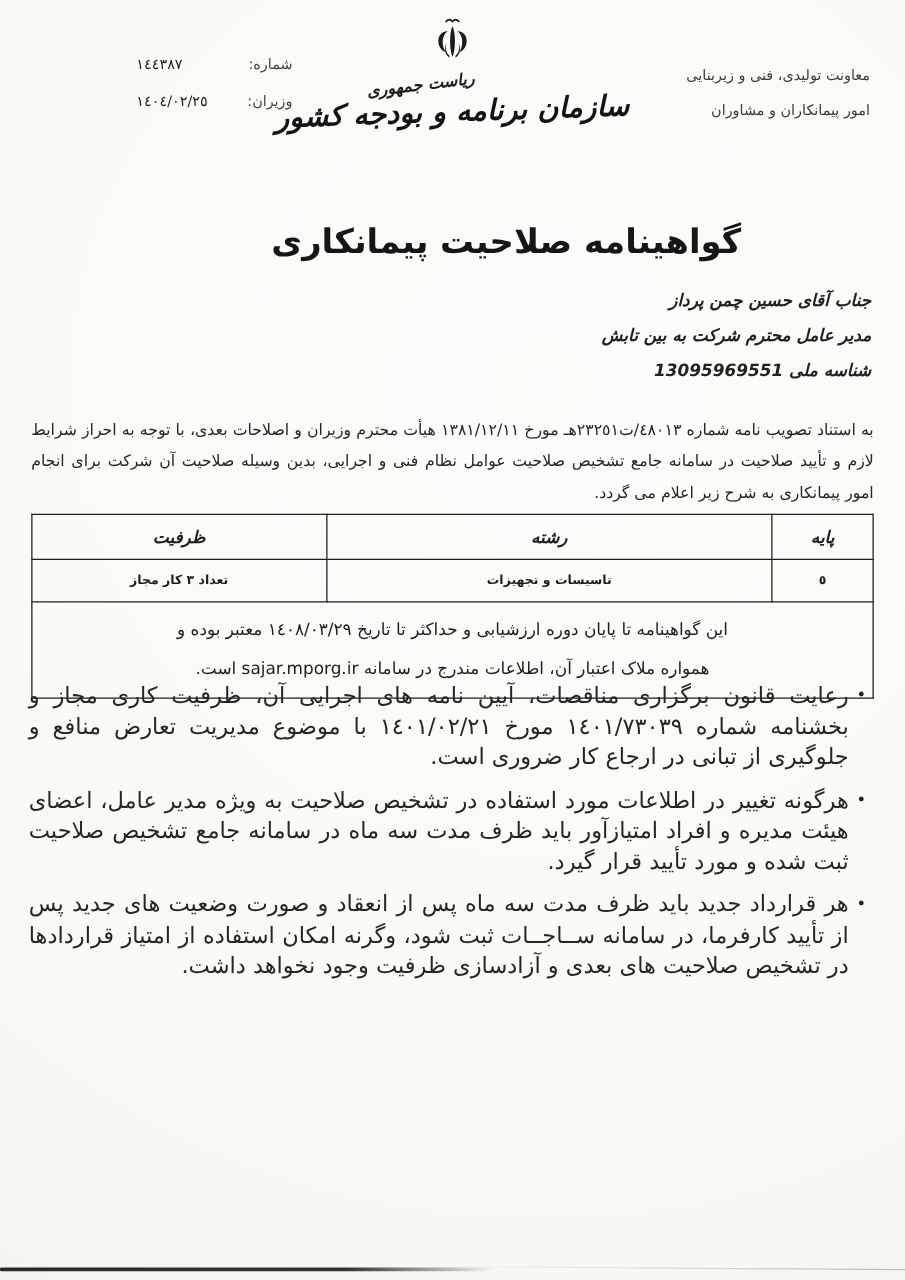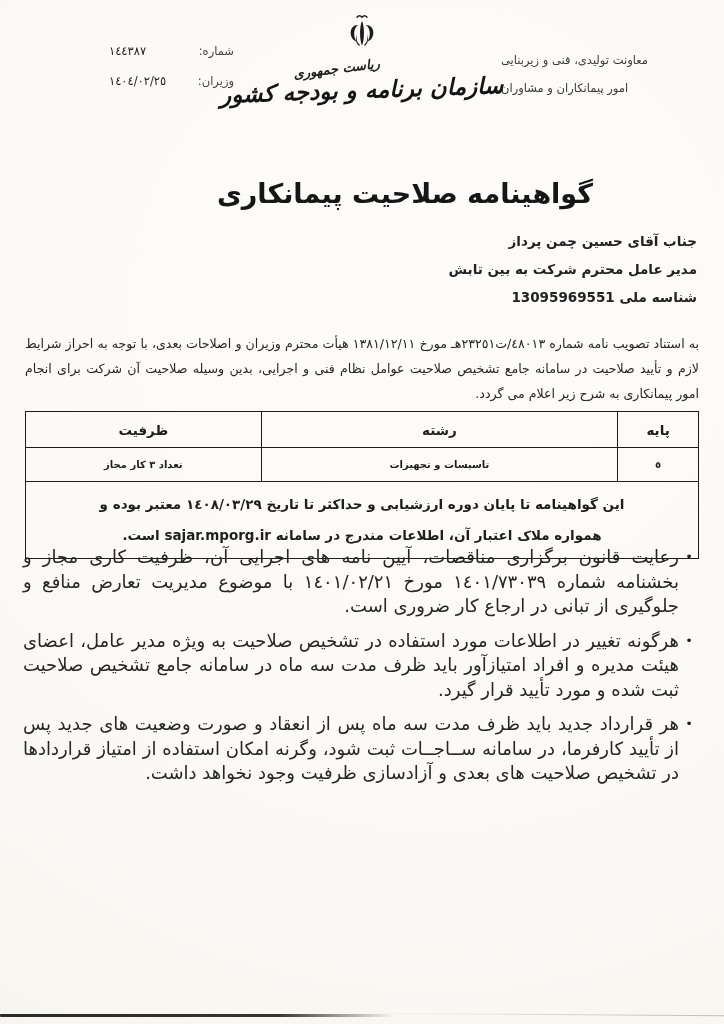--- a/index.html
+++ b/index.html
@@ -11,21 +11,21 @@
   }
   .page{
     position:relative;width:724px;height:1024px;overflow:hidden;
     background:#fcfbf8;
     background-image:radial-gradient(circle at 60% 30%, #fdfcfa 0%, #faf9f5 70%, #f6f5f0 100%);
     direction:rtl;
   }
   
   .hdr-dept{
     position:absolute;top:46px;right:28px;width:195px;
-    text-align:left;font-size:11.5px;color:#3a3a3a;line-height:28px;
+    text-align:right;font-size:11.5px;color:#3a3a3a;line-height:28px;
   }
   .hdr-meta{
     position:absolute;top:44px;left:62px;width:172px;
     font-size:11.5px;color:#333;
   }
   .meta-row{display:flex;justify-content:space-between;align-items:baseline;height:30px;}
   .meta-label{color:#444;}
   .meta-value{direction:ltr;letter-spacing:1px;color:#222;margin-left:47px;}
   .brand{
     position:absolute;top:14px;left:50%;transform:translateX(-50%);
@@ -42,41 +42,41 @@
   }
   
   .doc-title{
     position:absolute;top:178px;left:0;width:100%;
     text-align:center;font-size:27px;font-weight:bold;color:#161616;
     letter-spacing:0.5px;
     padding-left:43px;
   }
   .addressee{
     position:absolute;top:227px;right:27px;
-    text-align:right;font-size:13.5px;font-weight:600;color:#222;line-height:28px;
+    text-align:right;font-size:13.5px;font-weight:600;color:#222;line-height:28px;font-style:italic;
   }
   
   .intro{
     position:absolute;top:331px;right:25px;left:25px;
     font-size:12.6px;line-height:25px;text-align:justify;color:#262626;
   }
   
   .cert-table{
     position:absolute;top:411px;right:25px;left:25px;
     border-collapse:collapse;width:674px;table-layout:fixed;
   }
   .cert-table th,.cert-table td{
     border:1.6px solid #1c1c1c;text-align:center;color:#1e1e1e;
   }
-  .cert-table th{font-size:13.5px;font-weight:bold;height:33px;}
+  .cert-table th{font-size:13.5px;font-weight:bold;height:33px;font-style:italic;}
   .cert-table td.data{font-size:10px;height:31px;font-weight:bold;}
   .col-paye{width:12%;}
   .col-reshte{width:53%;}
   .col-zarfiat{width:35%;}
-  .note-cell{height:70px;font-size:13.5px;font-weight:bold;line-height:31px;padding:3px 8px;}
+  .note-cell{height:70px;font-size:13.5px;font-weight:normal;line-height:31px;padding:3px 8px;}
   .note-line{display:block;}
   
   .bullets{position:absolute;top:545px;right:25px;left:23px;}
   .bullet{display:flex;margin-bottom:10px;}
   .bullet-marker{
     width:20px;flex:0 0 20px;text-align:center;font-size:13px;color:#222;
     line-height:24.5px;
   }
   .bullet-text{
     flex:1;font-size:18px;line-height:24.5px;text-align:justify;color:#262626;

